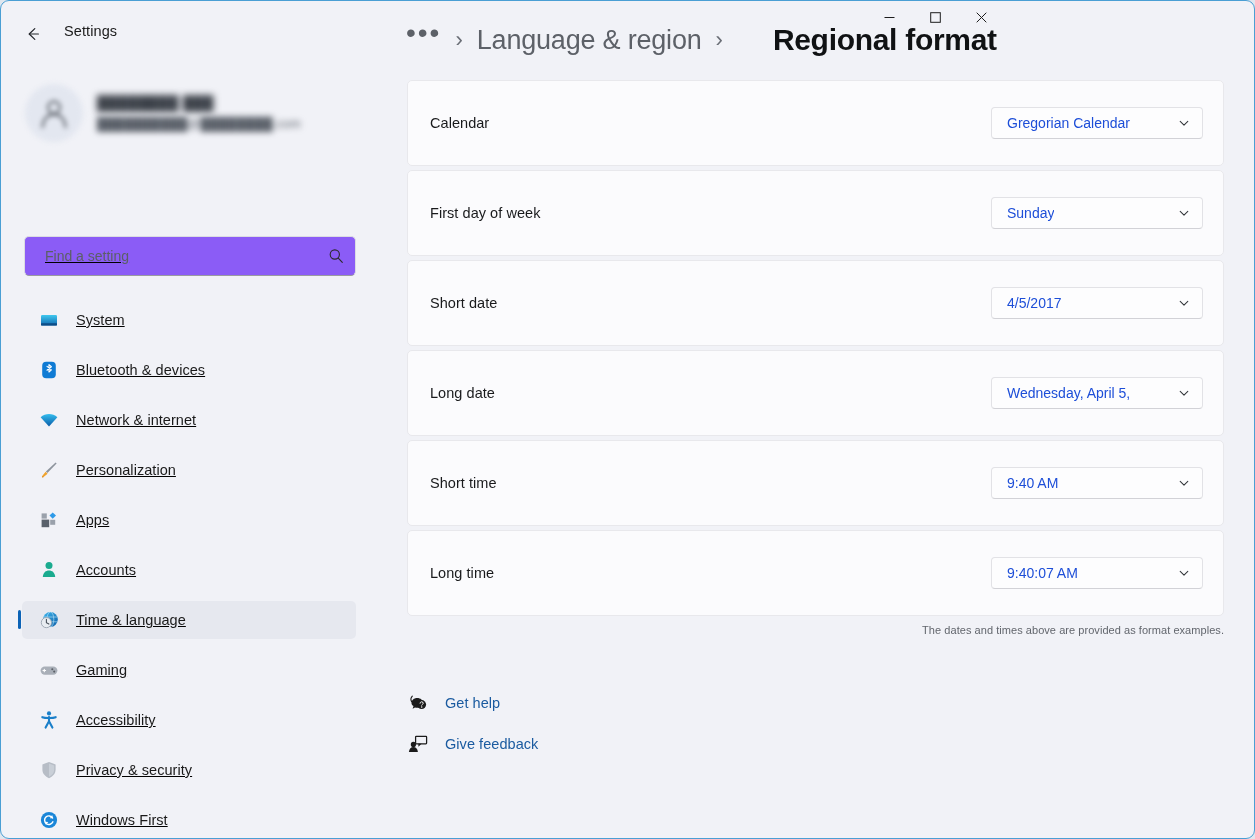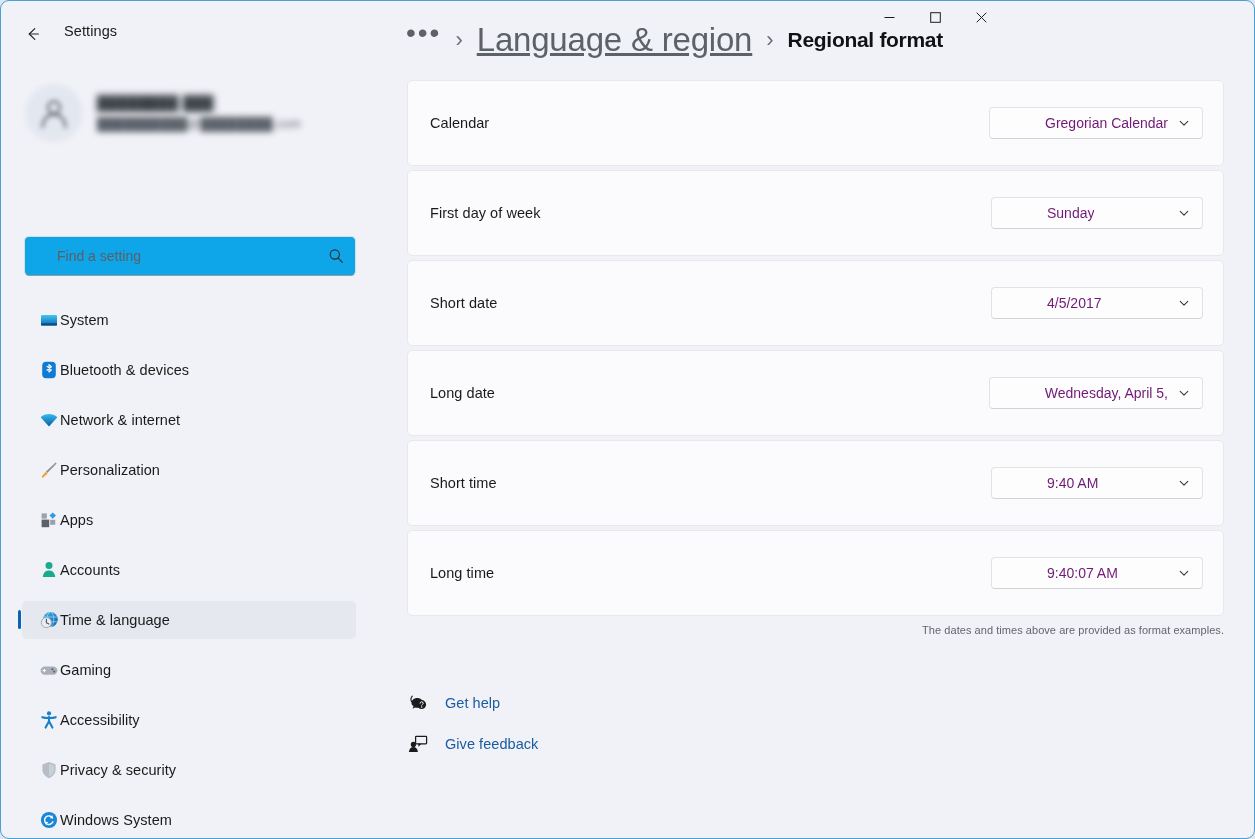--- a/index.html
+++ b/index.html
@@ -105,26 +105,27 @@
   .profile-email {
     font-size: 12.5px; color: #595f68;
     filter: blur(3.1px);
     letter-spacing: .2px;
   }
 
   .search-wrap {
     position: absolute;
     left: 22px; top: 179px;
     width: 332px; height: 40px;
-    background: #0ea5e9;
+    background: #8b5cf6;
     border: 1px solid #dcdde2;
     border-bottom: 1.5px solid #9a9ba0;
     border-radius: 5px;
     display: flex; align-items: center;
-    padding: 0 11px 0 32px;
+    padding: 0 11px 0 20px;
+    text-decoration: underline;
   }
   .search-wrap input {
     flex: 1;
     border: none; outline: none; background: transparent;
     font-family: "Liberation Sans", sans-serif;
     font-size: 14px; color: #1d1d1d;
   }
   .search-wrap input::placeholder { color: #5b5f66; }
   .search-icon { flex: none; display: flex; color: #2b2b2b; }
 
@@ -133,22 +134,24 @@
     left: 0; top: 244px;
     width: 372px;
   }
   .nav-item {
     position: relative;
     margin: 0 18px 0 20px;
     height: 38px;
     border-radius: 5px;
     display: flex; align-items: center;
     padding-left: 16px;
+    gap: 16px;
     cursor: pointer;
     margin-bottom: 12px;
+    text-decoration: underline;
   }
   .nav-item.selected {
     background: #e6e8ef;
   }
   .nav-item.selected::before {
     content: "";
     position: absolute;
     left: -4px; top: 9px;
     width: 3px; height: 19px;
     background: #0c63b6;
@@ -188,31 +191,31 @@
     cursor: pointer;
     line-height: 1;
     padding-bottom: 14px;
   }
   .crumb-sep {
     font-size: 22px;
     color: #6a6e76;
     font-weight: 300;
   }
   .crumb-link {
-    font-size: 33px;
+    font-size: 27px;
     color: #5d6168;
     cursor: pointer;
     letter-spacing: -.2px;
-    text-decoration: underline;
   }
   .crumb-current {
-    font-size: 21px;
+    font-size: 30px;
     color: #101214;
     font-weight: 600;
     letter-spacing: -.3px;
+    margin-left: 36px;
   }
 
   .cards {
     position: absolute;
     left: 33px; top: 78px;
     width: 817px;
   }
 
   .card {
     background: #fbfbfd;
@@ -242,26 +245,25 @@
     border-radius: 4px;
     display: flex;
     align-items: center;
     justify-content: space-between;
     padding: 0 12px 0 15px;
     cursor: pointer;
     gap: 10px;
   }
   .dropdown-value {
     font-size: 14px;
-    color: #701a75;
+    color: #1d4ed8;
     white-space: nowrap;
     overflow: hidden;
     text-overflow: clip;
     max-width: 160px;
-    margin-left: 40px;
   }
   .chevron { flex: none; color: #33363b; display: flex; }
 
   .note {
     position: absolute;
     left: 33px; top: 622px;
     width: 817px;
     text-align: right;
     font-size: 11px;
     color: #62666d;
@@ -490,21 +492,21 @@
 
       <div class="nav-item">
         <span class="nav-icon">
           <svg width="20" height="20" viewBox="0 0 20 20">
             <circle cx="10" cy="10" r="8.1" fill="#1a86d8"></circle>
             <path d="M13.6 8 A4.3 4.3 0 1 0 13.9 11.8" stroke="#fff" stroke-width="1.45" fill="none" stroke-linecap="round"></path>
             <path d="M13.2 5.1 L14 8.3 L10.8 8.2 Z" fill="#fff"></path>
             <path d="M6.9 14.9 L6.1 11.7 L9.3 11.9 Z" fill="#fff"></path>
           </svg>
         </span>
-        <span class="nav-label">Windows System</span>
+        <span class="nav-label">Windows First</span>
       </div>
 
     </nav>
   </div>
 
   <div class="content">
 
     <div class="breadcrumb">
       <span class="crumb-ellipsis">•••</span>
       <span class="crumb-sep">›</span>

